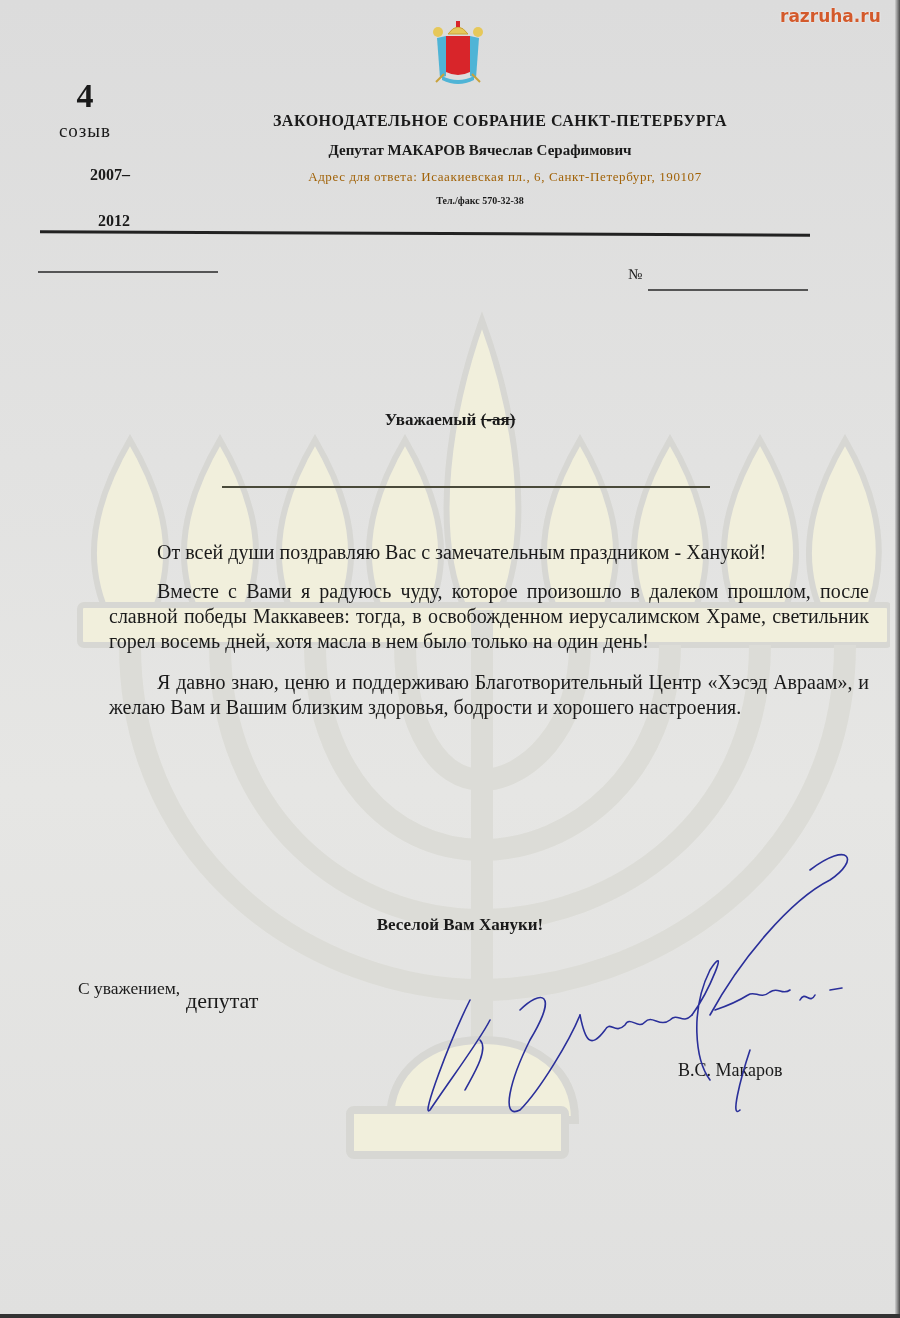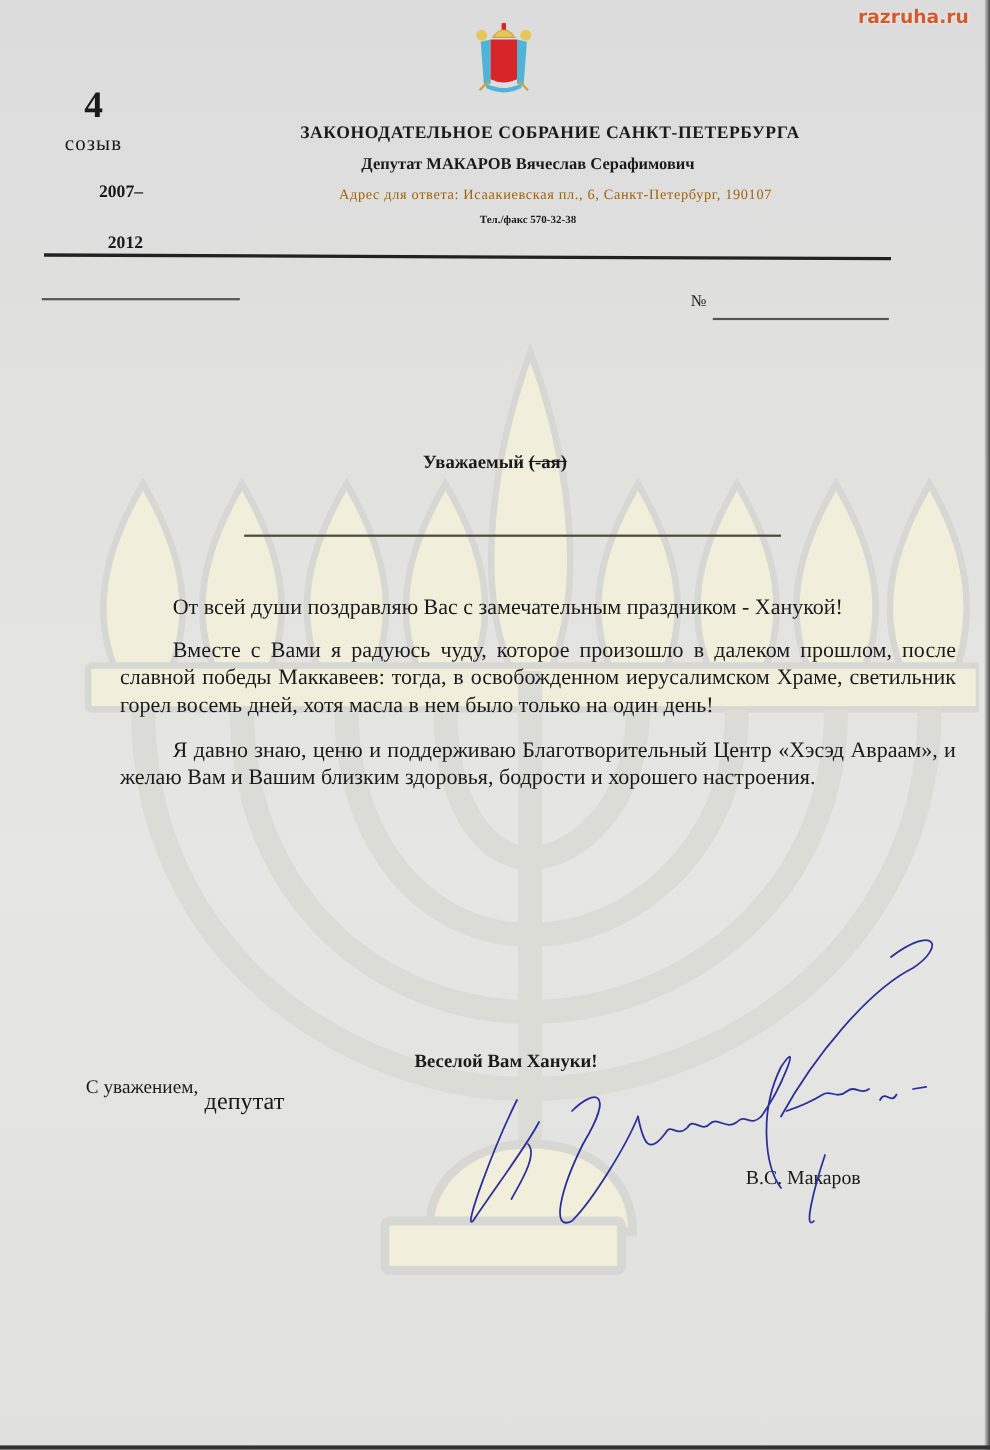--- a/index.html
+++ b/index.html
@@ -35,21 +35,21 @@
     .menorah { position: absolute; left: 70px; top: 310px; width: 820px; height: 850px; opacity: 0.9; }
 
     .salutation { position: absolute; left: 0; top: 410px; width: 900px; text-align: center; font-size: 17px; font-weight: bold; }
     .salutation .strike { text-decoration: line-through; }
     .name-line { position: absolute; left: 222px; top: 486px; width: 488px; border-top: 2px solid #4a4a3a; }
 
     .body-text { position: absolute; left: 78px; top: 540px; width: 760px; font-size: 20px; line-height: 25px; text-align: justify; margin-left: 31px; }
     .body-text p { margin: 0 0 14px 0; text-indent: 48px; }
     .body-text p.p2 { margin-bottom: 16px; }
 
-    .closing-wish { position: absolute; left: 0; top: 915px; width: 900px; text-align: center; font-size: 17px; font-weight: bold; padding-left: 20px; box-sizing: border-box; margin-top: 40px; }
+    .closing-wish { position: absolute; left: 0; top: 915px; width: 900px; text-align: center; font-size: 17px; font-weight: bold; padding-left: 20px; box-sizing: border-box; }
     .regards { position: absolute; left: 78px; top: 978px; font-size: 17.5px; }
     .role { position: absolute; left: 186px; top: 988px; font-size: 22px; }
     .signer { position: absolute; left: 678px; top: 1060px; font-size: 18px; font-weight: normal; }
     .signature { position: absolute; left: 410px; top: 840px; width: 460px; height: 300px; }
   </style>
 </head>
 <body>
 
 <div class="paper">
   <div class="edge-right"></div>

